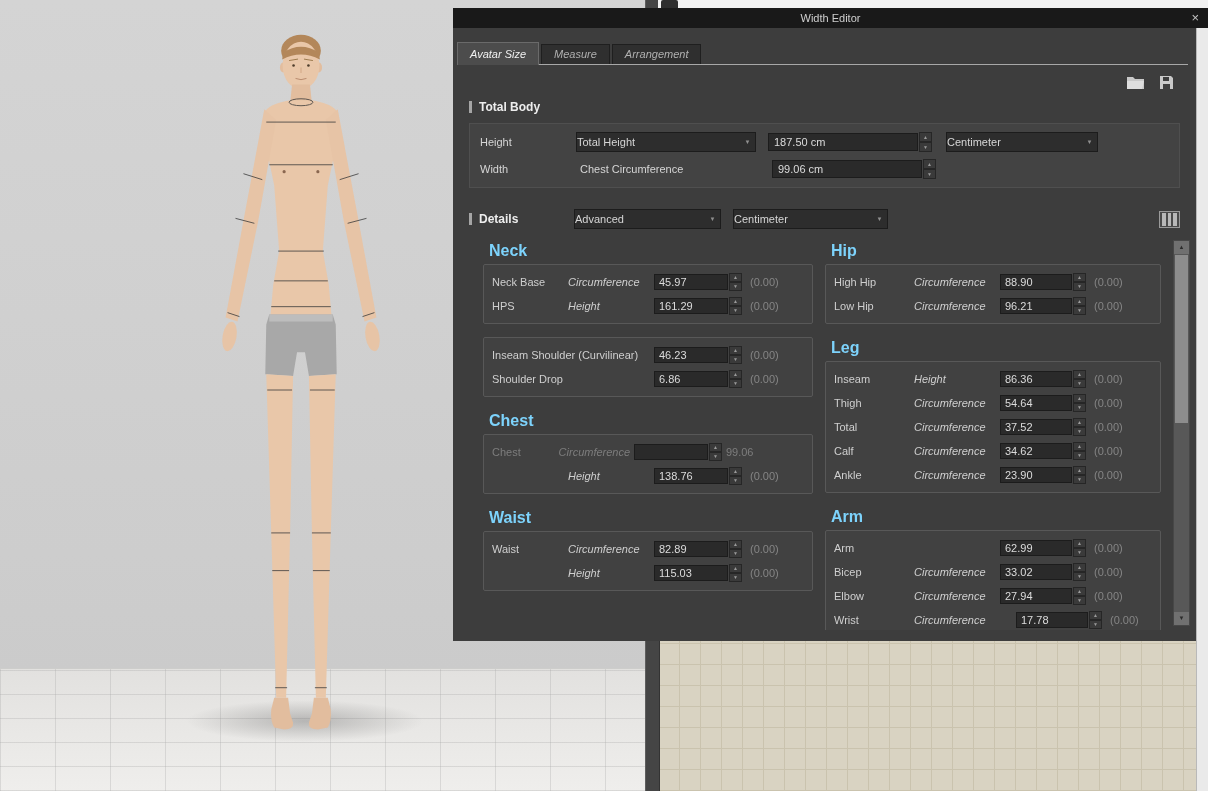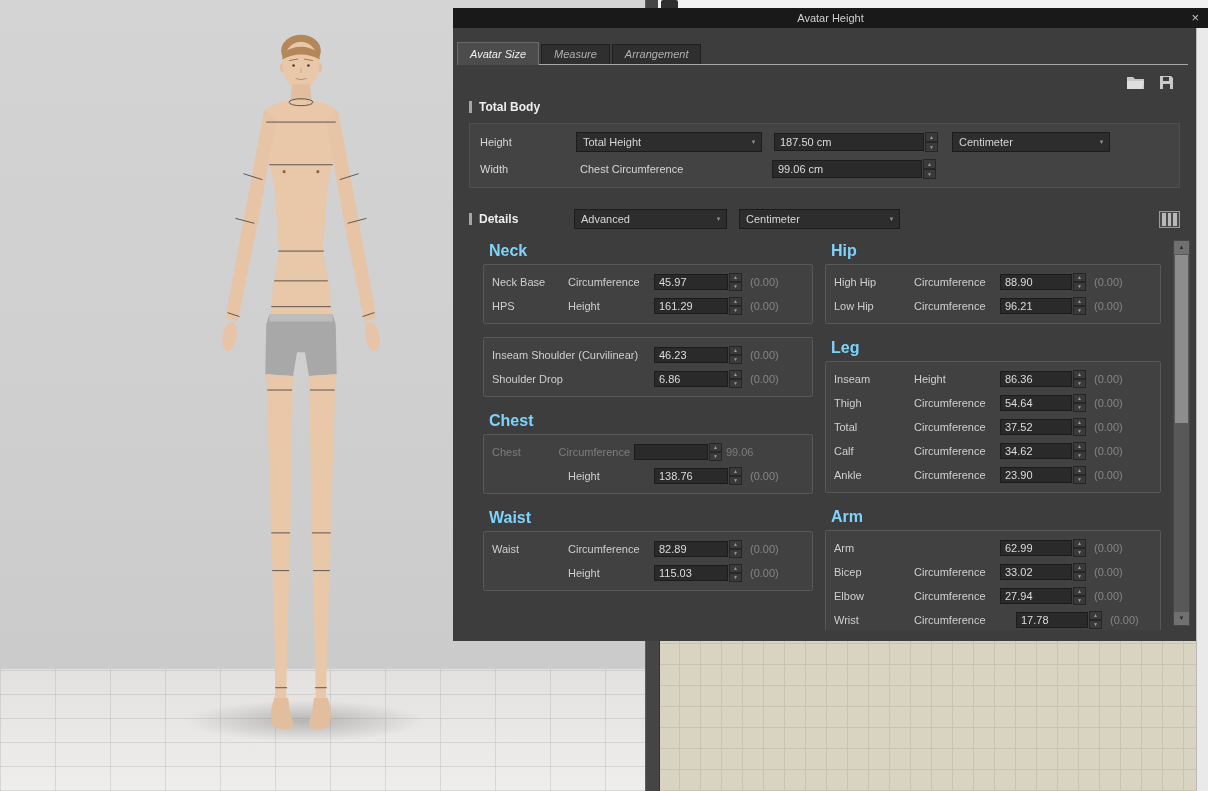--- a/index.html
+++ b/index.html
@@ -48,21 +48,21 @@
   
   .sec-h{display:flex;align-items:center;gap:7px;margin:8px 0 7px 16px;font-weight:bold;
     font-size:12px;color:#ededed;height:16px;}
   .accent{width:3px;height:12px;background:#a5a5a5;}
   
   .tb-panel{margin:8px 16px 0 16px;border:1px solid #4f4f4f;background:#434343;
     padding:8px 10px;display:flex;flex-direction:column;gap:7px;}
   .tb-row{display:flex;align-items:center;height:20px;}
   .tb-lbl{width:96px;color:#d6d6d6;}
   .dd{height:18px;background:#2d2d2d;border:1px solid #1c1c1c;display:flex;align-items:center;
-    justify-content:space-between;padding-left:6px;color:#d6d6d6;cursor:pointer;}
+    justify-content:space-between;padding-left:0;color:#d6d6d6;cursor:pointer;}
   .dd-arrow{width:15px;font-size:6px;color:#8f8f8f;text-align:center;flex:none;}
   .dd-178{width:178px;} .dd-150{width:150px;margin-left:14px;} .dd-145{width:145px;} .dd-153{width:153px;margin-left:12px;}
   .tb-static{width:180px;color:#d6d6d6;padding-left:4px;}
   .valwrap{display:flex;align-items:center;margin-left:12px;}
   input{font-family:inherit;}
   .tb-input{width:138px;height:16px;background:#2a2a2a;border:1px solid #1c1c1c;color:#dcdcdc;
     font-size:11px;padding:0 5px;}
   .spinner{display:flex;flex-direction:column;width:13px;margin-left:1px;}
   .sp{height:8px;line-height:8px;font-size:5px;text-align:center;color:#9a9a9a;background:#3a3a3a;
     border:1px solid #262626;cursor:pointer;}
@@ -77,21 +77,21 @@
   .scroll-area{position:relative;margin:10px 6px 0 30px;height:390px;overflow:hidden;}
   .cols{display:flex;gap:12px;padding-right:28px;}
   .col{width:330px;flex:none;}
   .col-right{width:336px;}
   .m-group{margin-bottom:13px;}
   .m-group-title{font-weight:bold;font-size:16px;color:#7dd3fc;padding:2px 2px 4px 6px;}
   .m-group-panel{border:1px solid #585858;background:#414141;border-radius:2px;padding:5px 8px;}
   .m-row{display:flex;align-items:center;height:24px;}
   .m-name{width:76px;color:#cfcfcf;white-space:nowrap;}
   .col-right .m-name{width:80px;}
-  .m-type{width:86px;color:#cfcfcf;}
+  .m-type{width:86px;color:#cfcfcf;font-style:italic;}
   .m-row.no-type .m-name{width:162px;}
   .col-right .m-row.no-type .m-name{width:166px;}
   .m-input{width:64px;height:14px;background:#2a2a2a;border:1px solid #1c1c1c;color:#dcdcdc;
     font-size:11px;padding:0 4px;}
   .col-right .m-input{width:62px;}
   .m-sp .sp{height:7px;line-height:7px;}
   .m-plain{width:80px;color:#7d7d7d;padding-left:4px;}
   .m-delta{margin-left:8px;color:#858585;}
   .m-row.disabled .m-name,.m-row.disabled .m-type{color:#7d7d7d;}
   
@@ -153,21 +153,21 @@
   </svg>
 </div>
 <div class="divider"></div>
 <div class="right-viewport"></div>
 <div class="vp2-top"></div>
 <div class="vp2-icon"></div>
 <div class="win-strip"></div>
 
 <div class="dialog">
   <div class="titlebar">
-    <span>Avatar Height</span>
+    <span>Width Editor</span>
     <span class="close">×</span>
   </div>
   <div class="dialog-body">
 
     <div class="tabs">
       <div class="tab active">Avatar Size</div>
       <div class="tab">Measure</div>
       <div class="tab">Arrangement</div>
     </div>
 

